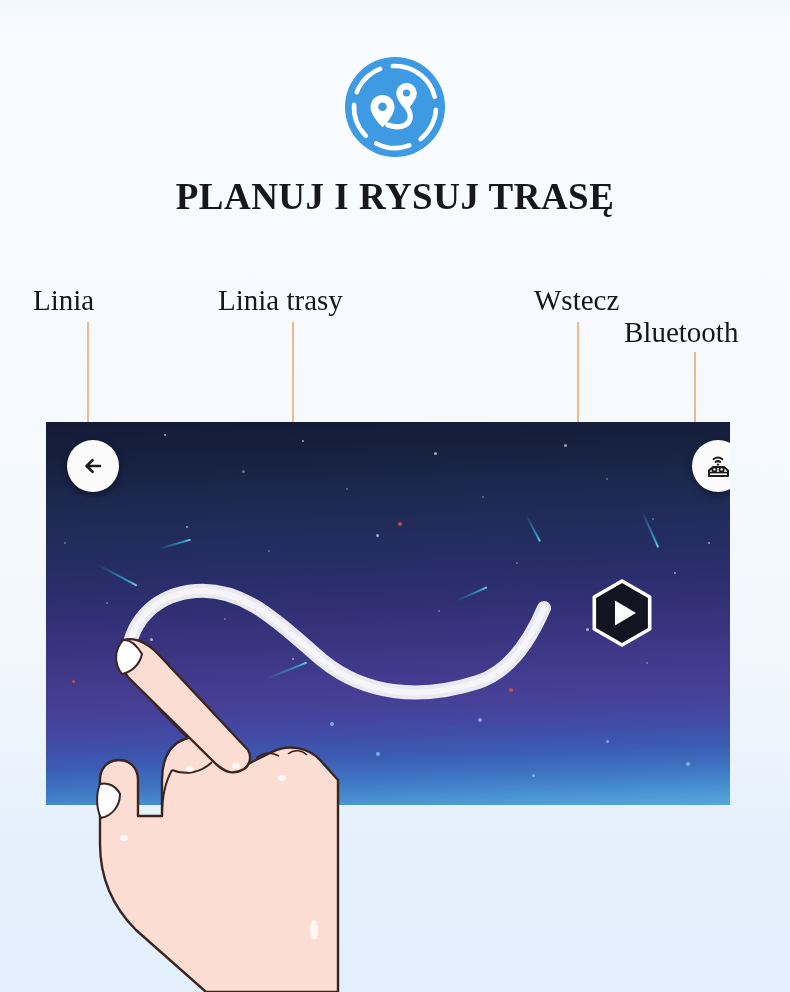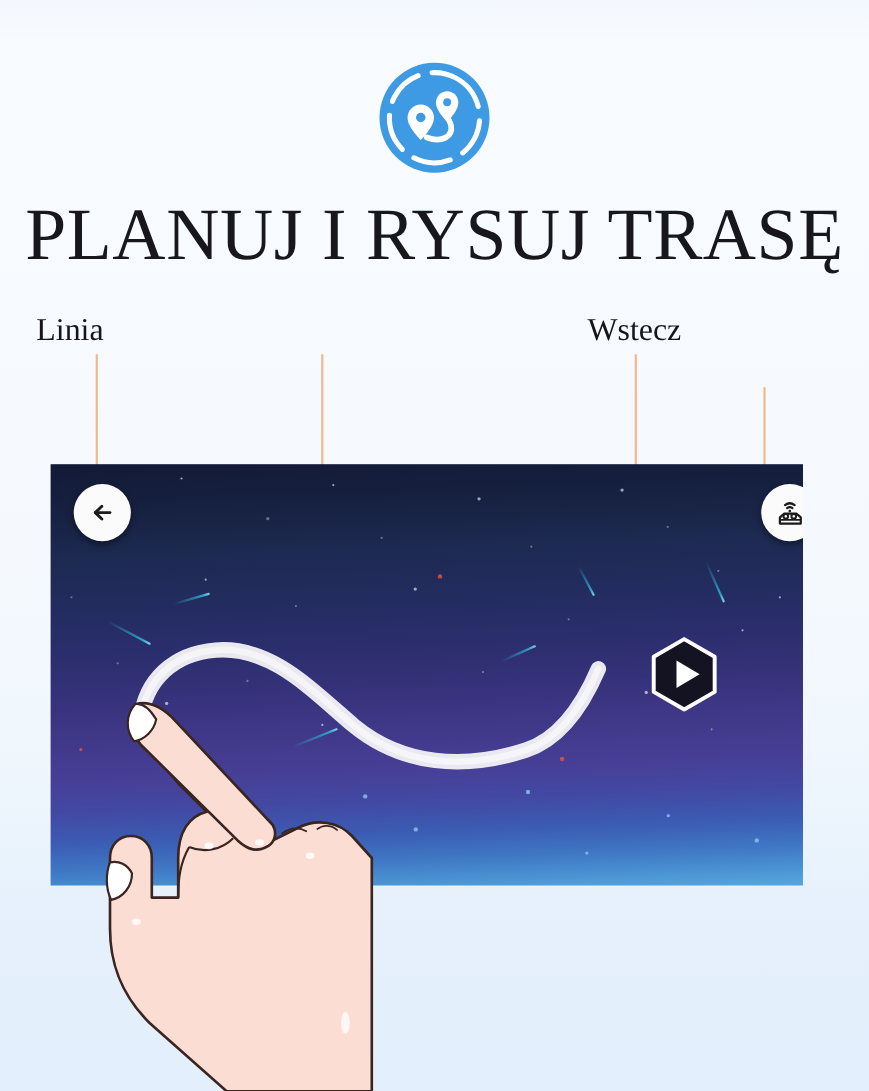--- a/index.html
+++ b/index.html
@@ -39,22 +39,22 @@
   #logo-wrap svg { display: block; }
 
   
   #main-title {
     position: absolute;
     left: 0;
     top: 178px;
     width: 790px;
     text-align: center;
     font-family: "Liberation Serif", serif;
-    font-size: 67px;
-    font-weight: 400;
+    font-size: 37px;
+    font-weight: 700;
     letter-spacing: 0.5px;
     color: #17171c;
     line-height: 1.05;
     white-space: nowrap;
   }
 
   
   .callout-label {
     position: absolute;
     font-family: "Liberation Serif", serif;
@@ -198,21 +198,23 @@
       <circle cx="62.5" cy="37" r="3.6" fill="#3d9ae3"></circle>
 
       <path d="M38.5 39 c6.6 0 12 5.4 12 12.1 c0 8.9 -12 20.2 -12 20.2 s-12 -11.3 -12 -20.2 c0 -6.7 5.4 -12.1 12 -12.1 z" fill="#ffffff"></path>
       <circle cx="38.5" cy="50.8" r="4.3" fill="#3d9ae3"></circle>
     </svg>
   </div>
 
   <div id="main-title">PLANUJ I RYSUJ TRASĘ</div>
 
   <div class="callout-label" id="label-wstecz">Linia</div>
+  <div class="callout-label" id="label-linia">Linia trasy</div>
   <div class="callout-label" id="label-start">Wstecz</div>
+  <div class="callout-label" id="label-bluetooth">Bluetooth</div>
 
   <div class="leader leader-v" id="leader-wstecz"></div>
   <div class="leader leader-v" id="leader-linia"></div>
   <div class="leader leader-v" id="leader-start-v"></div>
   <div class="leader leader-h" id="leader-start-h"></div>
   <div class="leader leader-v" id="leader-bt"></div>
 
   <div id="screen">
 
     <div class="stars">

